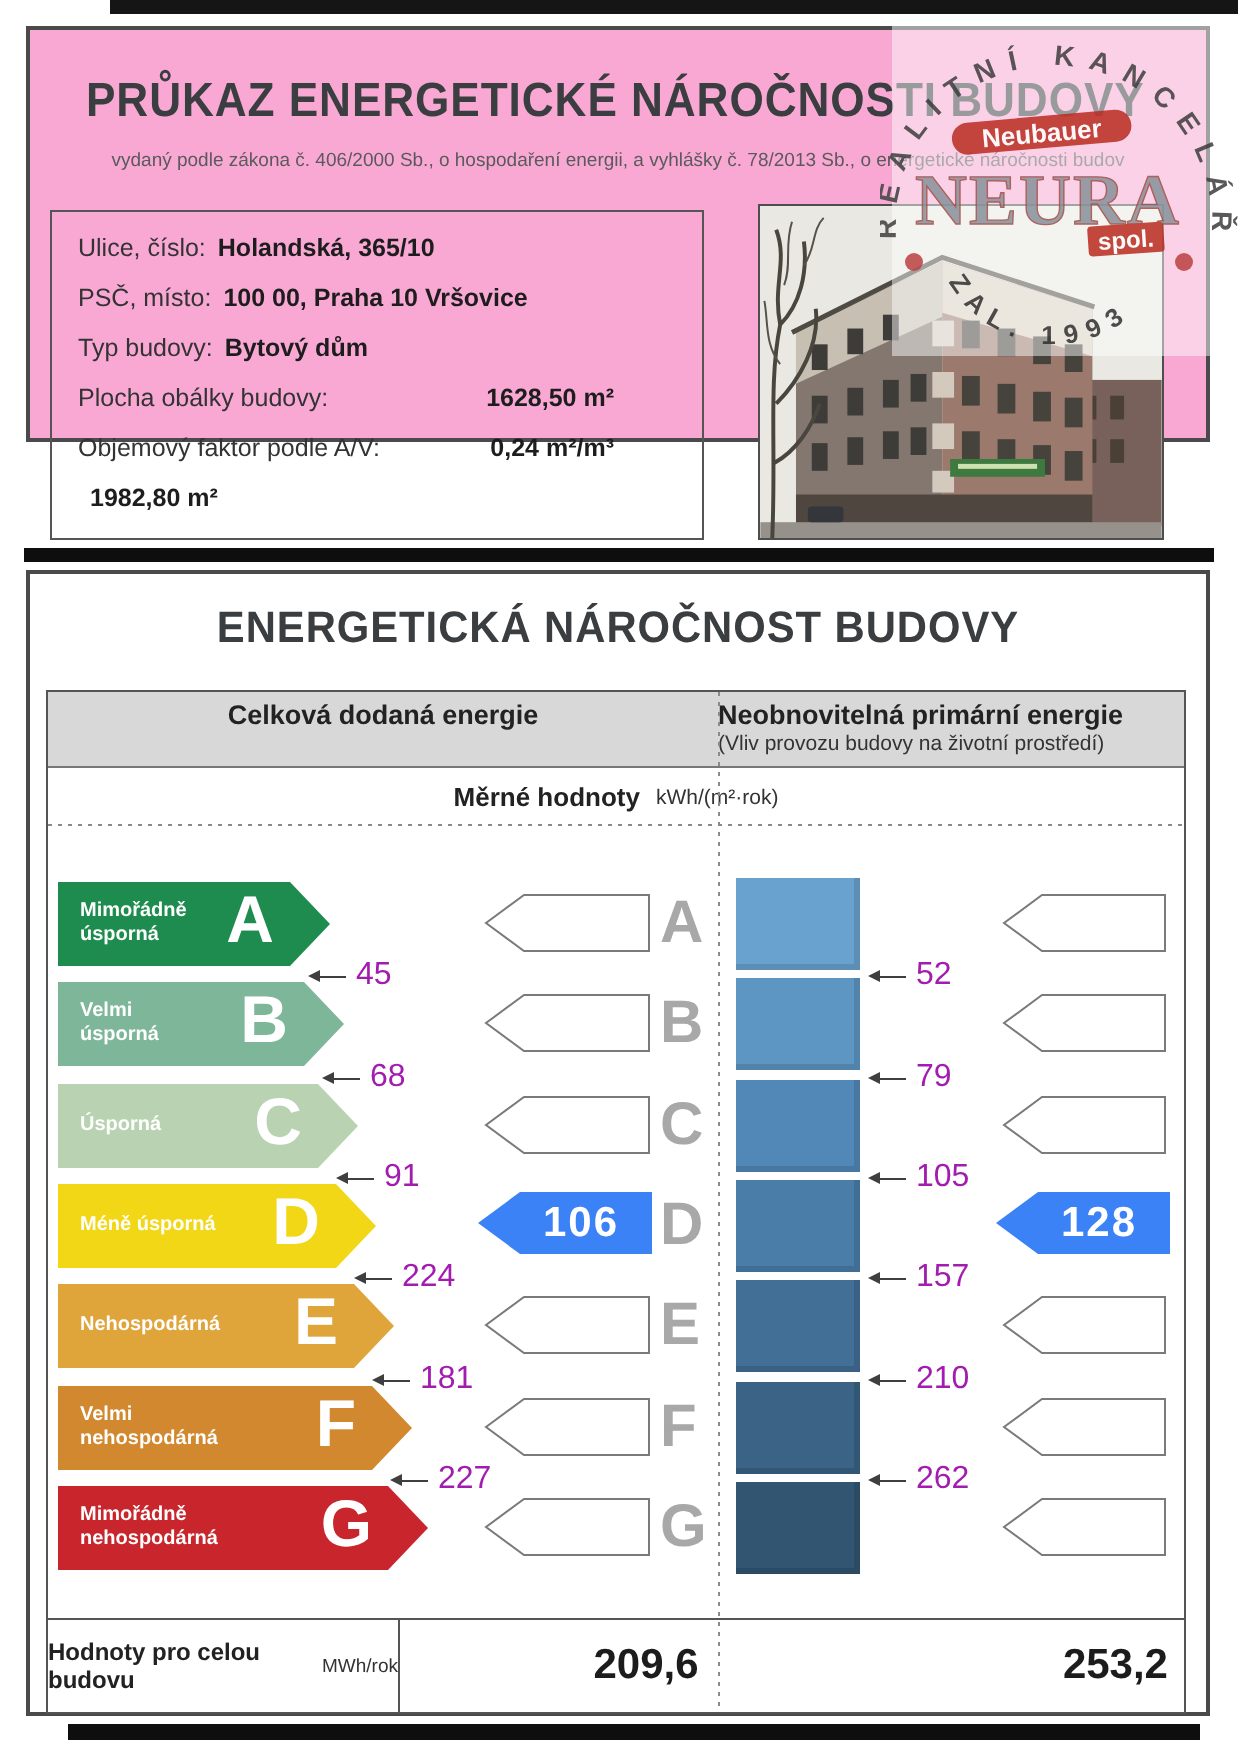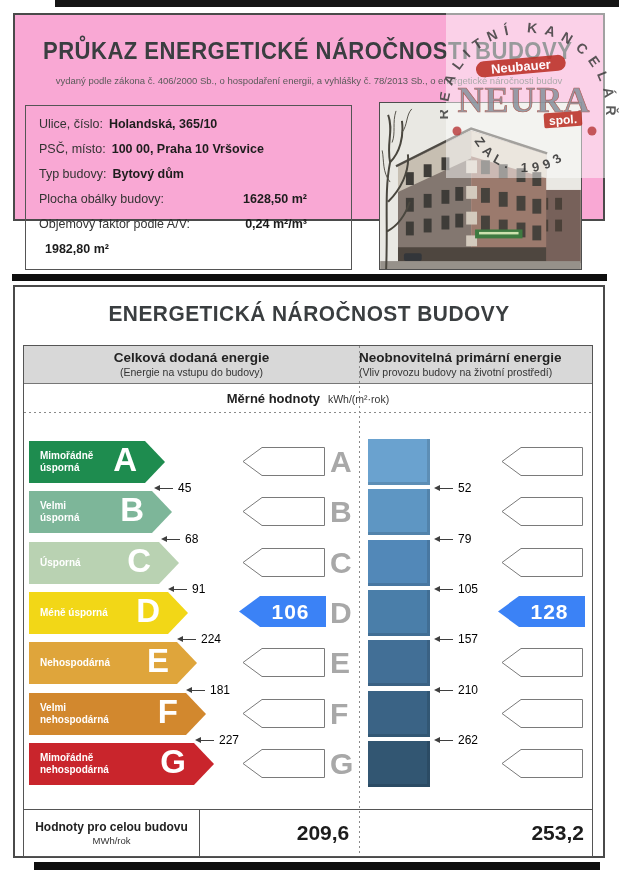--- a/index.html
+++ b/index.html
@@ -60,38 +60,38 @@
                 font-size:10px; font-weight:bold; color:#fff; line-height:1.22; }
   .band-label span { display:block; }
   .band-letter { position:absolute; right:28px; top:50%; transform:translateY(-55%);
                  font-size:33px; font-weight:bold; color:#fff; }
 
   
   .tmark { position:absolute; display:flex; align-items:center; height:14px; z-index:4; }
   .tmark .tri { width:0; height:0; border-top:3px solid transparent; border-bottom:3px solid transparent;
                 border-right:6px solid #3f3f3f; }
   .tmark .tline { width:13px; height:1px; background:#3f3f3f; margin-right:5px; }
-  .tmark .tnum { font-size:12px; color:#000000; }
+  .tmark .tnum { font-size:16px; color:#a21caf; }
 
   
   .arrow-outline { position:absolute; height:29px; z-index:3; }
   .rating-letter { position:absolute; left:306px; font-size:30px; font-weight:bold; color:#a8a8a8; z-index:3; }
 
   .rating-arrow { position:absolute; height:31px; background:#3b82f6; color:#fff; z-index:5;
                   clip-path:polygon(0 50%, 21px 0, 100% 0, 100% 100%, 21px 100%);
                   display:flex; align-items:center; justify-content:center;
                   padding-left:16px; font-size:21px; font-weight:bold; letter-spacing:1px; }
 
   .bluebox { position:absolute; left:344px; width:62px; height:46px; z-index:3;
              box-shadow:inset -3px -3px 0 rgba(0,0,0,0.12); }
 
   
   .totals { position:absolute; left:0; top:463px; width:100%; height:47px; border-top:1px solid #555; }
   .totals-cell { position:absolute; left:0; top:0; width:176px; height:100%; border-right:1px solid #555;
-                 display:flex; flex-direction:column; align-items:center; justify-content:center; }
+                 display:flex; flex-direction:row; align-items:center; justify-content:center; }
   .totals-label { font-size:12px; font-weight:bold; color:#222; }
   .totals-unit  { font-size:9.5px; color:#333; margin-top:1px; }
   .totals-val   { position:absolute; font-size:21px; font-weight:bold; color:#1c1c1c; top:50%; transform:translateY(-50%); }
   .totals-val.v1 { left:249px; width:100px; text-align:center; }
   .totals-val.v2 { right:8px; }
 </style>
 </head>
 <body>
 
 <div class="page">
@@ -187,21 +187,20 @@
 
   <div class="box2">
     <div class="b2title">ENERGETICKÁ NÁROČNOST BUDOVY</div>
 
     <div class="inner">
       <div class="vdash"></div>
 
       <div class="colheads">
         <div class="colhead-left">
           <div class="colhead-title">Celková dodaná energie</div>
-          <div class="colhead-sub">(Energie na vstupu do budovy)</div>
         </div>
         <div class="colhead-right">
           <div class="colhead-title">Neobnovitelná primární energie</div>
           <div class="colhead-sub">(Vliv provozu budovy na životní prostředí)</div>
         </div>
       </div>
 
       <div class="mernerow">
         <span class="merne-label">Měrné hodnoty</span>
         <span class="merne-unit">kWh/(m²·rok)</span>

